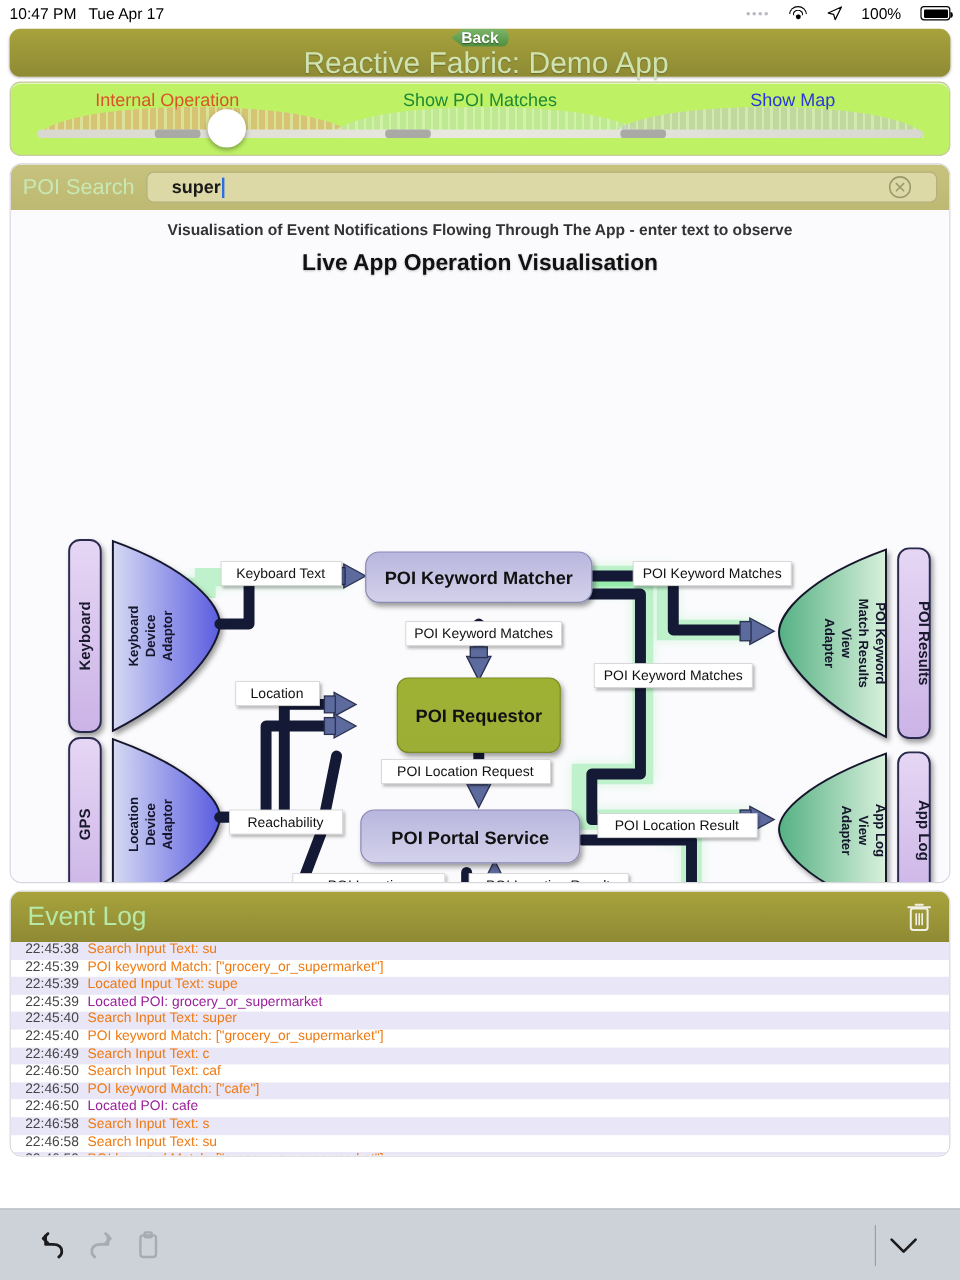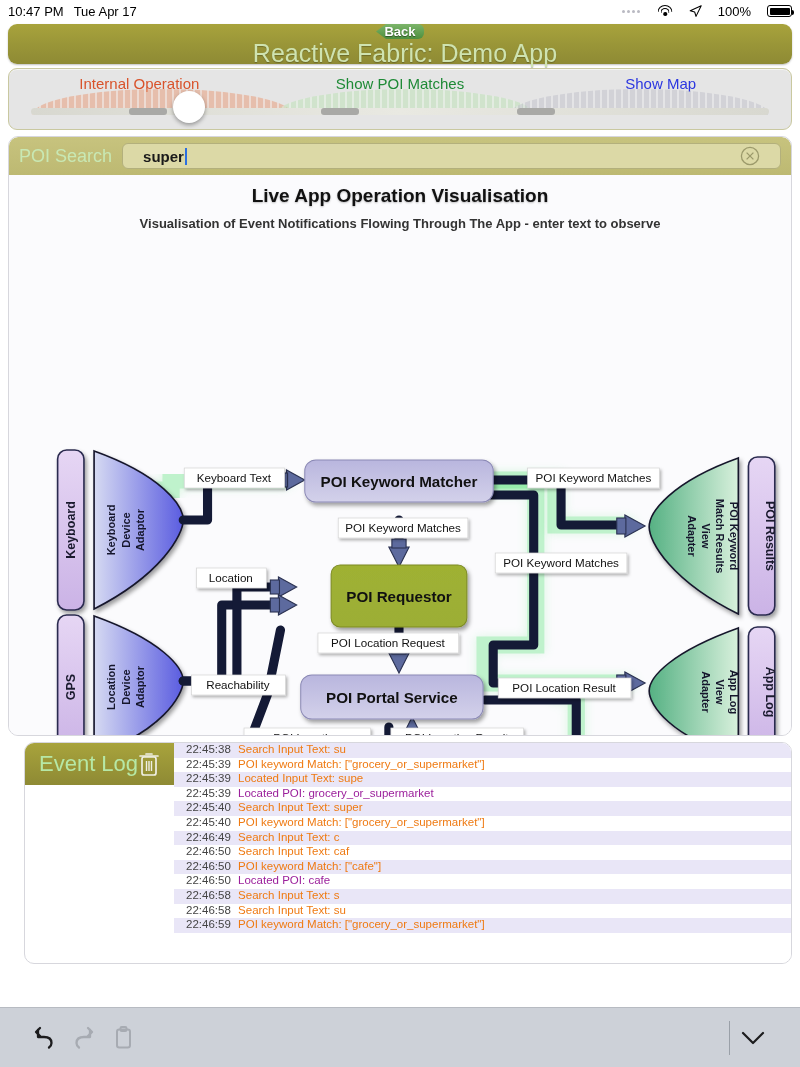--- a/index.html
+++ b/index.html
@@ -57,21 +57,21 @@
     padding:0 10px; background:rgba(255,255,255,.13);
     border:1px solid rgba(255,255,255,.33);
   }
   .statuspill .lbl{color:#bde3a8;font-size:14px;}
   .statuspill .val{color:#2a2ae0;font-size:14px;font-weight:bold;}
   #pills{margin-left:auto;display:flex;}
 
   
   #sliderpanel{
     margin:4px 8px 0 8px; height:62px; border-radius:9px;
-    background:#e5e5e5; border:1px solid #c9c8a0; position:relative; overflow:hidden;
+    background:#bef264; border:1px solid #c9c8a0; position:relative; overflow:hidden;
     box-shadow:inset 0 1px 0 rgba(255,255,255,.6);
   }
   #sliderlabels{display:flex; position:absolute; top:6px; left:0; right:0;}
   #sliderlabels span{flex:1; text-align:center; font-size:15px; font-weight:500;}
   #sliderlabels span.l0{color:#d9532b;}
   #sliderlabels span.l1{color:#1e8a36;}
   #sliderlabels span.l2{color:#2b36e0;}
   .hill{position:absolute; bottom:14px; height:26px; width:33.3%;
         border-radius:50% 50% 0 0 / 100% 100% 0 0; opacity:.55;
         background-image:repeating-linear-gradient(90deg,rgba(255,255,255,.55) 0 2px, transparent 2px 7px);}
@@ -104,22 +104,22 @@
 
   
   #diagram{position:relative; height:560px; background:#fbfbfd;}
   #diagtitle{text-align:center; font-size:19px; font-weight:bold; color:#111; padding-top:10px;
              text-shadow:0 1px 2px rgba(0,0,0,.25);}
   #diagsub{text-align:center; font-size:13px; font-weight:bold; color:#333; padding-top:9px;}
   #svgwrap{position:absolute; top:0; left:0; width:100%; height:100%;}
 
   
   #logpanel{
-    margin:6px 8px 0 24px; border-radius:10px; overflow:hidden;
-    border:1px solid #d7d7dd; background:#fff; height:222px; display:flex; 
+    margin:6px 8px 0 8px; border-radius:10px; overflow:hidden;
+    border:1px solid #d7d7dd; background:#fff; height:222px; display:flex; flex-direction:column;
   }
   #logheader{
     height:42px; background:linear-gradient(180deg,#a8a33c,#8e8a34);
     display:flex; align-items:center; padding:0 14px;
   }
   #logtitle{color:#b6e8a6; font-size:22px;}
   #trashicon{margin-left:auto; width:22px; height:26px;}
   #loglist{flex:1; overflow:hidden; background:#fff;}
   .logrow{display:flex; gap:0; padding:0 0 0 12px; height:14.6px; align-items:flex-start; font-size:11.5px;}
   .logrow:nth-child(odd){background:#e9e6f7;}
@@ -203,22 +203,22 @@
       <span id="searchvalue">super</span>
       <span id="caret"></span>
       <svg id="clearicon" viewBox="0 0 20 20">
         <circle cx="10" cy="10" r="8.6" fill="none" stroke="#9c9a6b" stroke-width="1.3"></circle>
         <path d="M6.6 6.6 L13.4 13.4 M13.4 6.6 L6.6 13.4" stroke="#9c9a6b" stroke-width="1.3"></path>
       </svg>
     </div>
   </div>
 
   <div id="diagram">
+    <div id="diagsub">Visualisation of Event Notifications Flowing Through The App - enter text to observe</div>
     <div id="diagtitle">Live App Operation Visualisation</div>
-    <div id="diagsub">Visualisation of Event Notifications Flowing Through The App - enter text to observe</div>
 
     <svg id="svgwrap" viewBox="0 0 772 560" preserveAspectRatio="none">
       <defs>
         <linearGradient id="gFunnel" x1="0" y1="0" x2="1" y2="0">
           <stop offset="0%" stop-color="#d6daf2"></stop>
           <stop offset="100%" stop-color="#5a5ce0"></stop>
         </linearGradient>
         <linearGradient id="gFunnelR" x1="1" y1="0" x2="0" y2="0">
           <stop offset="0%" stop-color="#d8f0dc"></stop>
           <stop offset="100%" stop-color="#55b183"></stop>

